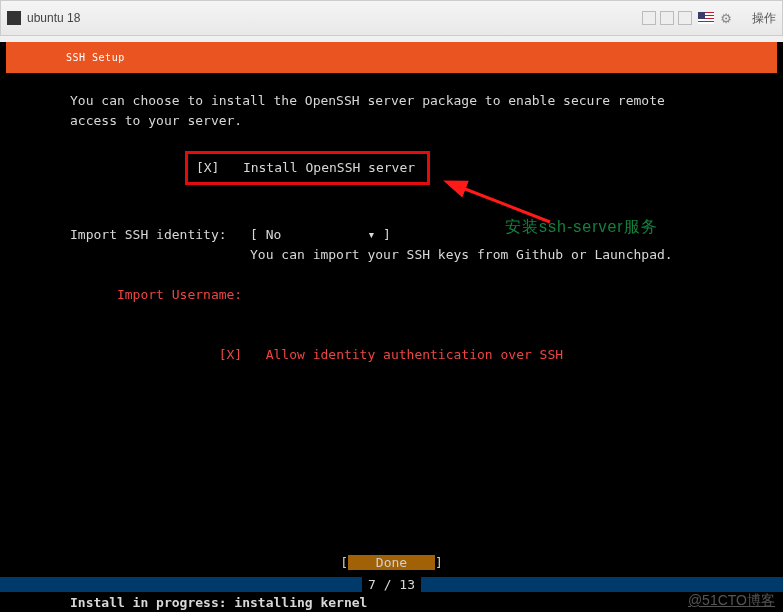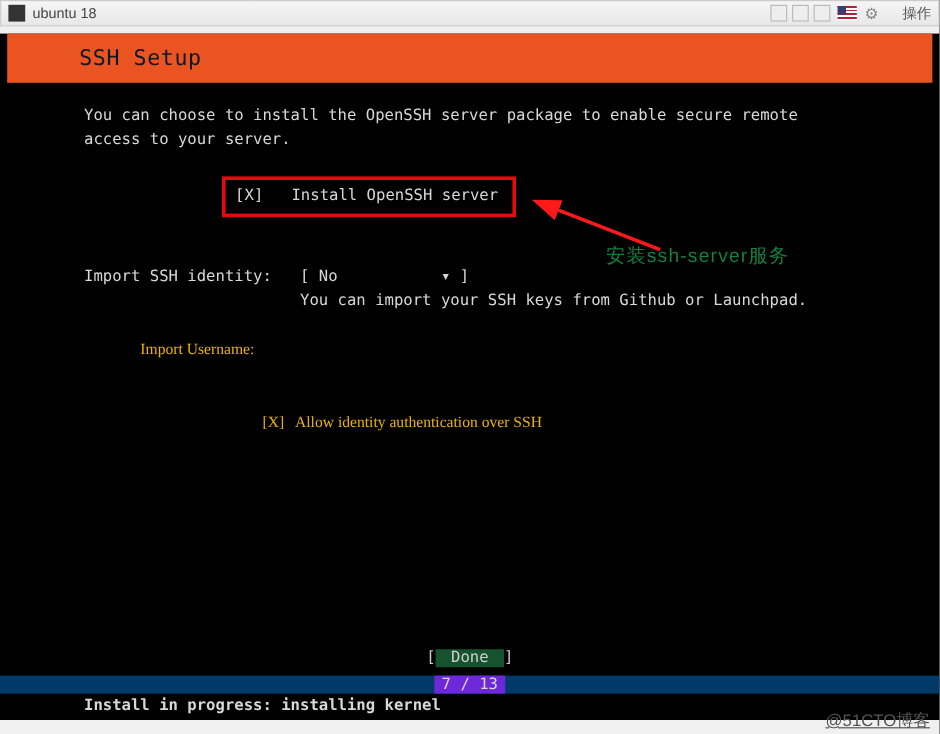--- a/index.html
+++ b/index.html
@@ -7,21 +7,21 @@
       font-family: "DejaVu Sans Mono", "Liberation Mono", monospace;
       font-size: 13px;
       background: #f0f0f0;
       width: 783px;
       height: 612px;
       overflow: hidden;
       position: relative;
     }
     .window-titlebar {
       background: linear-gradient(#f5f5f5, #e8e8e8);
-      height: 22px;
+      height: 36px;
       display: flex;
       align-items: center;
       padding: 0 6px;
       border: 1px solid #ccc;
       font-family: -apple-system, Arial, sans-serif;
       font-size: 12px;
       color: #444;
     }
     .window-titlebar .title-icon {
       width: 14px; height: 14px;
@@ -53,40 +53,40 @@
     .terminal-wrap {
       background: #000;
       width: 100%;
       height: calc(100% - 22px - 18px);
       color: #d0d0d0;
       position: relative;
       padding: 0;
     }
     .orange-bar {
       background: #e95420;
-      color: #0f172a;
+      color: #ffffff;
       padding: 10px 12px 10px 60px;
-      font-size: 18px;
+      font-size: 10px;
       letter-spacing: 0.5px;
       margin: 6px 6px 0 6px;
     }
     .content {
       padding: 18px 0 0 70px;
       white-space: pre;
       line-height: 20px;
       font-size: 13px;
       color: #d8d8d8;
     }
     .red-box {
       border: 3px solid #e30b0b;
       display: inline-block;
       padding: 4px 12px 4px 8px;
       margin-left: 21px;
     }
-    .dim { color: #eab308; font-family: Liberation Serif, serif; }
+    .dim { color: #ef4444; }
     .arrow-svg {
       position: absolute;
       top: 120px;
       left: 440px;
       width: 160px;
       height: 80px;
       pointer-events: none;
     }
     .annotation {
       position: absolute;
@@ -102,35 +102,35 @@
       bottom: 44px;
       left: 0;
       width: 100%;
       text-align: center;
     }
     .btn-row {
       display: block;
       font-family: inherit;
     }
     .btn-done-inner {
-      background: #14532d;
-      padding: 0 5px;
+      background: #a16207;
+      padding: 0 20px;
       margin-top: 48px;
     }
     .progress-label {
       position: absolute;
       bottom: 22px;
       left: 0;
       width: 100%;
       text-align: center;
       color: #d8d8d8;
       background: #003a6a;
     }
     .progress-label span.lbl {
-      background: #6d28d9;
+      background: #000000;
       padding: 0 6px;
     }
     .status-line {
       position: absolute;
       bottom: 4px;
       left: 70px;
       color: #d8d8d8;
       font-weight: bold;
     }
     .watermark {

